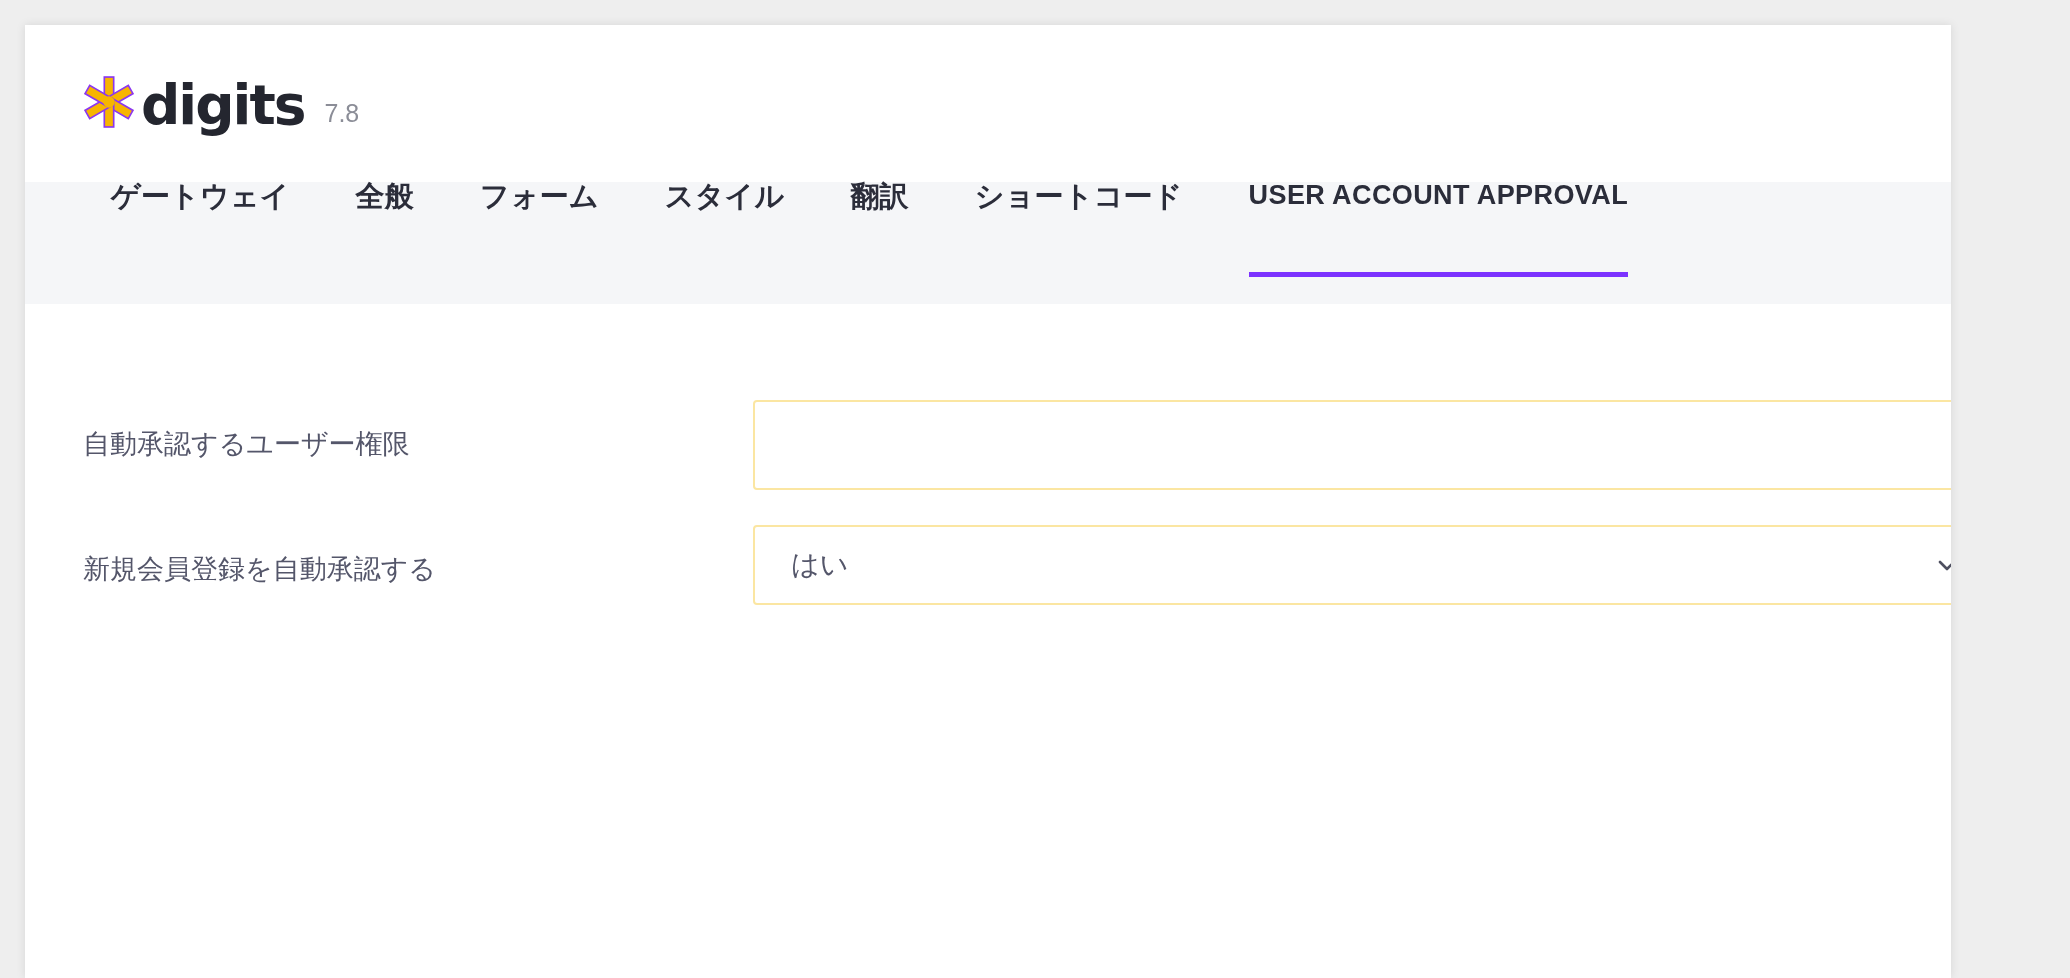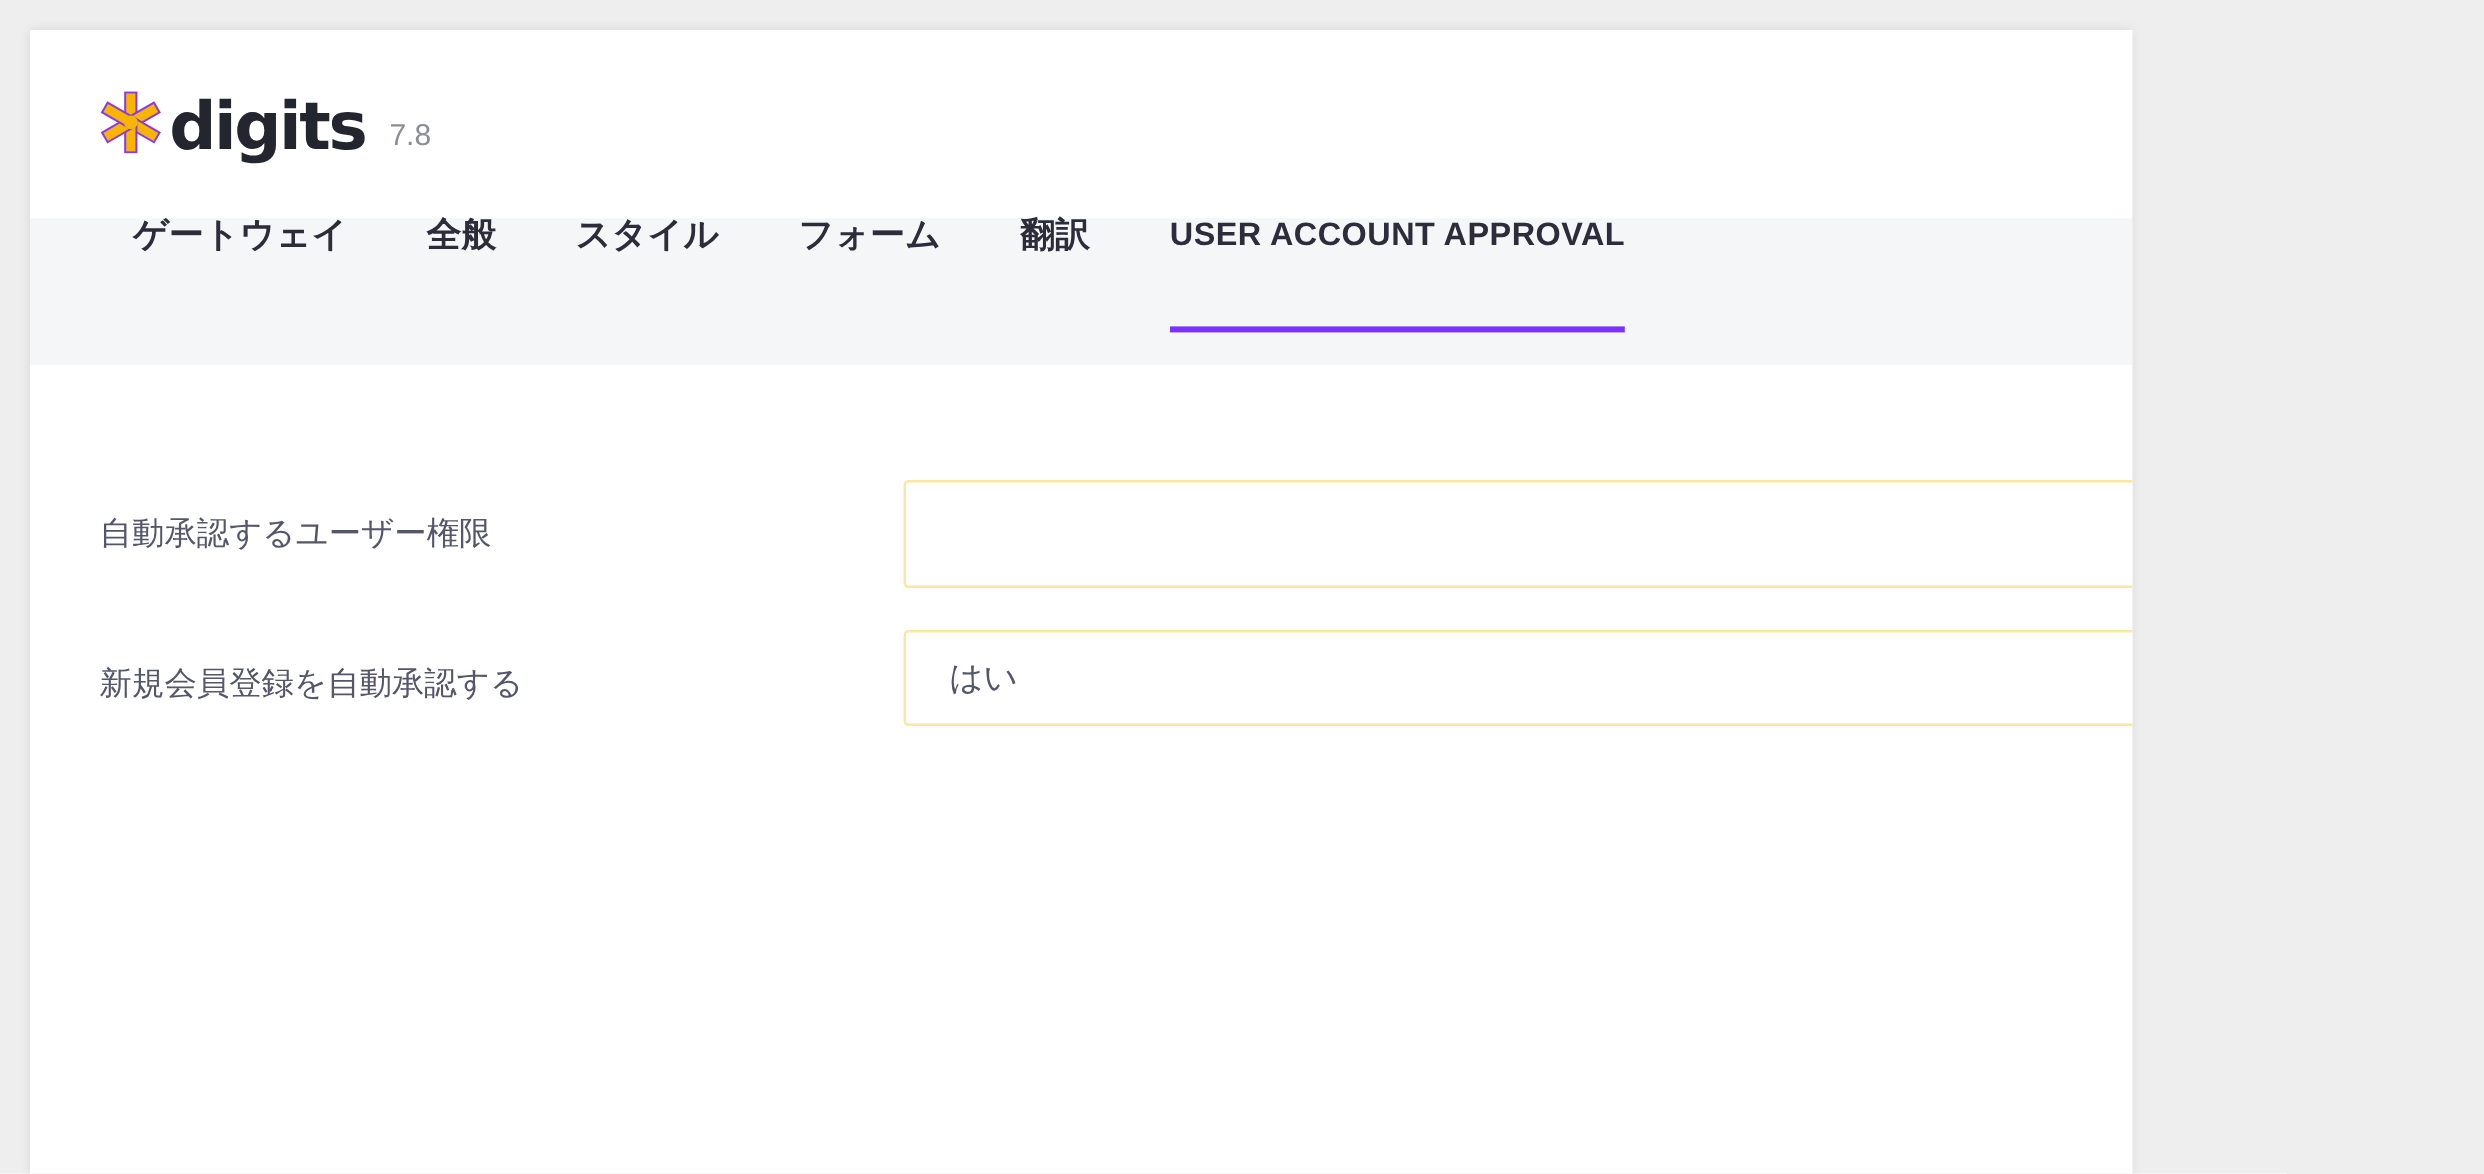--- a/index.html
+++ b/index.html
@@ -13,21 +13,21 @@
     background: #eeeeee;
     font-family: "Liberation Sans", "DejaVu Sans", sans-serif;
     overflow: hidden;
   }
 
   
   .page-panel {
     position: absolute;
     left: 25px;
     top: 25px;
-    width: 1752px;
+    width: 1926px;
     height: 953px;
     background: #ffffff;
     box-shadow: 0 0 9px rgba(0,0,0,0.10);
     overflow: hidden;
   }
 
   
   .brand-header {
     height: 157px;
     background: #ffffff;
@@ -216,31 +216,34 @@
 
     <div class="tab-item">
       <span class="tab-label">ゲートウェイ</span>
     </div>
 
     <div class="tab-item">
       <span class="tab-label">全般</span>
     </div>
 
     <div class="tab-item">
+      <span class="tab-label">フォーム</span>
+    </div>
+
+    <div class="tab-item">
       <span class="tab-label">スタイル</span>
     </div>
 
     <div class="tab-item">
-      <span class="tab-label">フォーム</span>
-    </div>
-
-    <div class="tab-item">
       <span class="tab-label">翻訳</span>
     </div>
 
+    <div class="tab-item">
+      <span class="tab-label">ショートコード</span>
+    </div>
 
     <div class="tab-item is-latin is-active">
       <span class="tab-label">USER ACCOUNT APPROVAL</span>
       <span class="tab-underline"></span>
     </div>
 
   </div>
 
   <div class="content-area">
 

